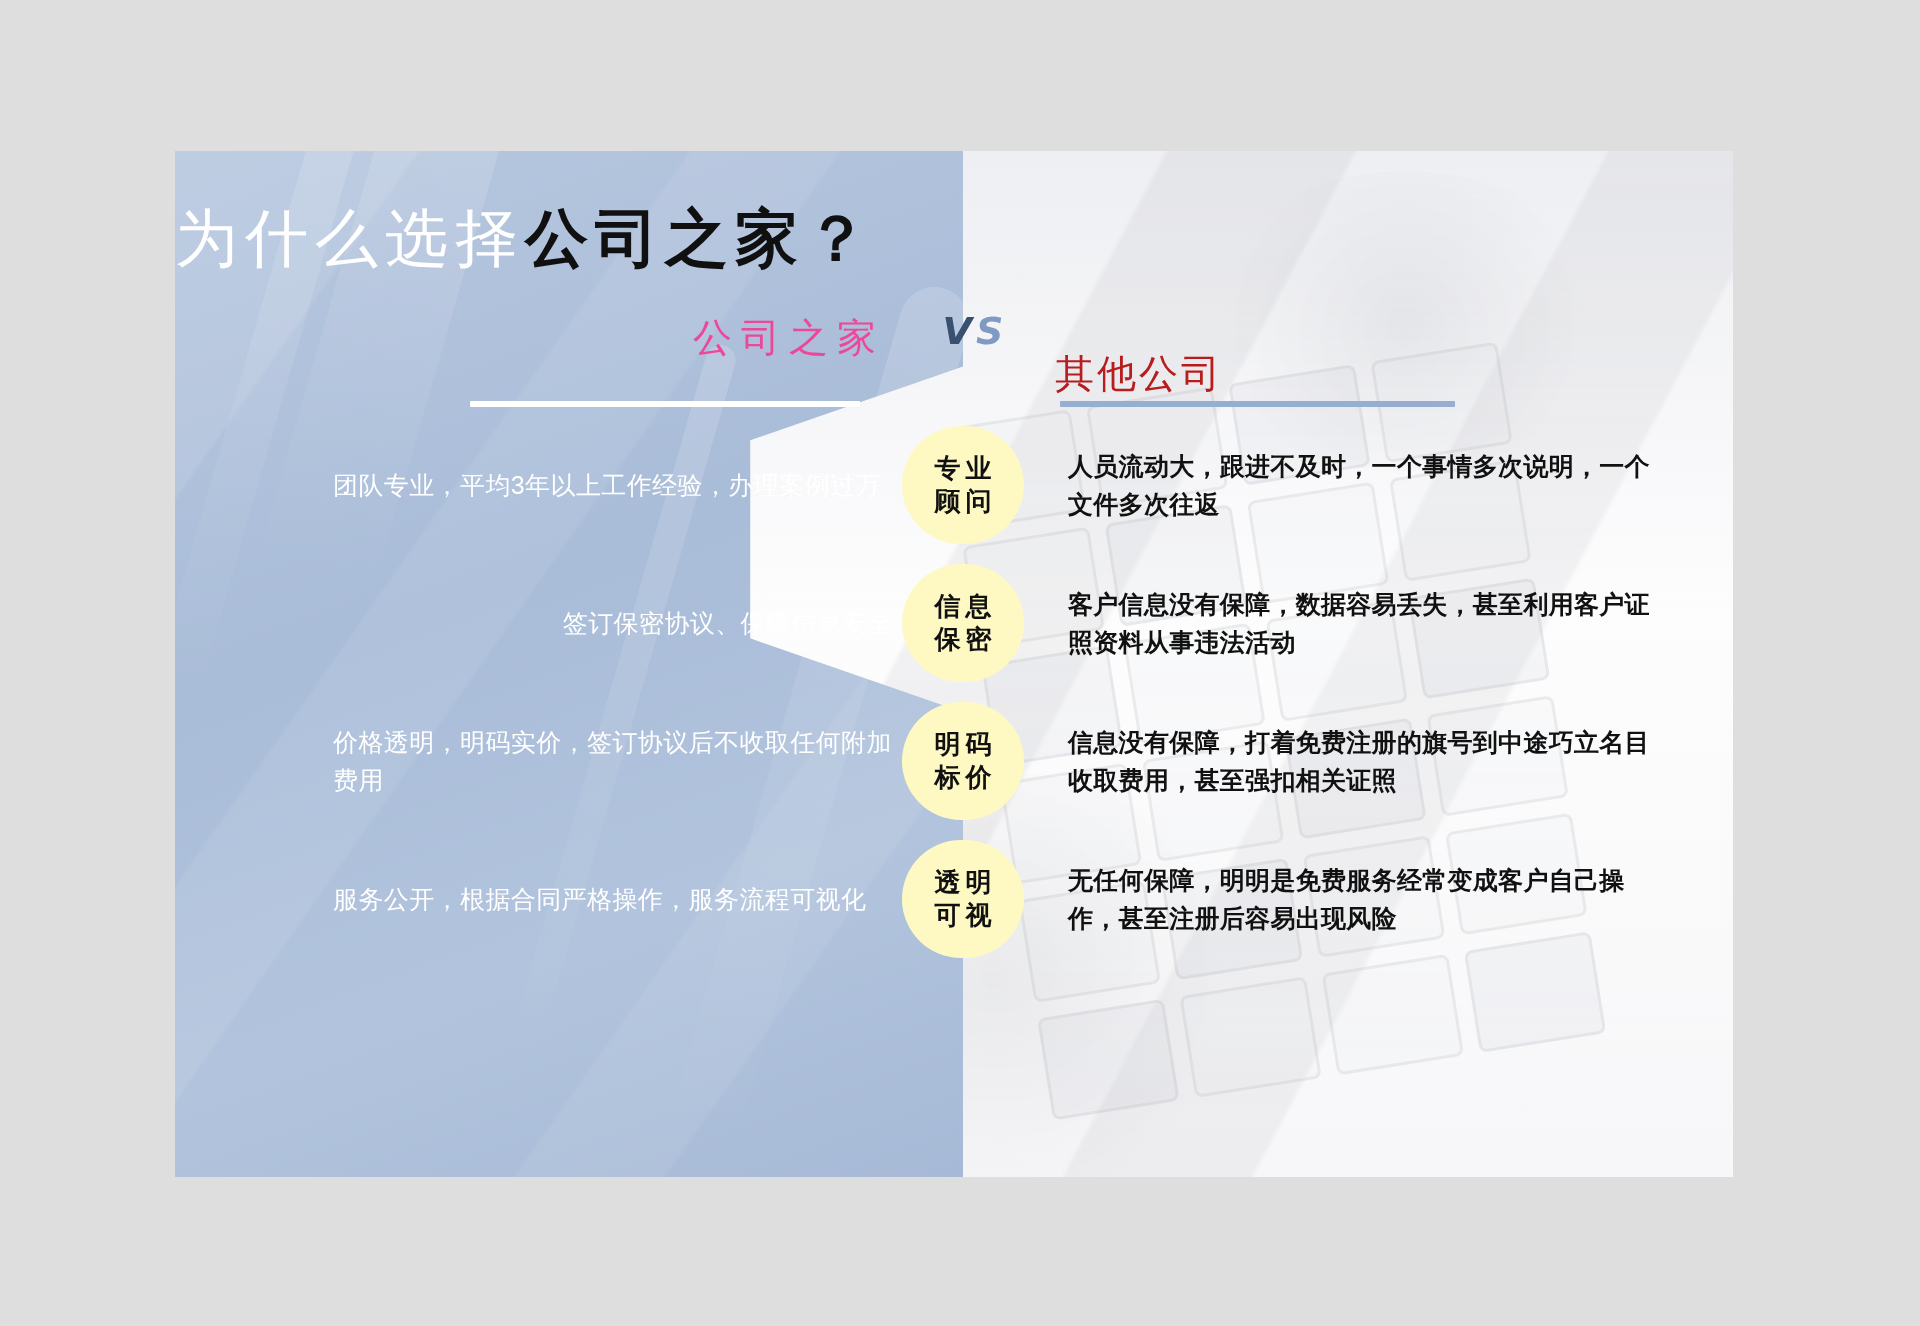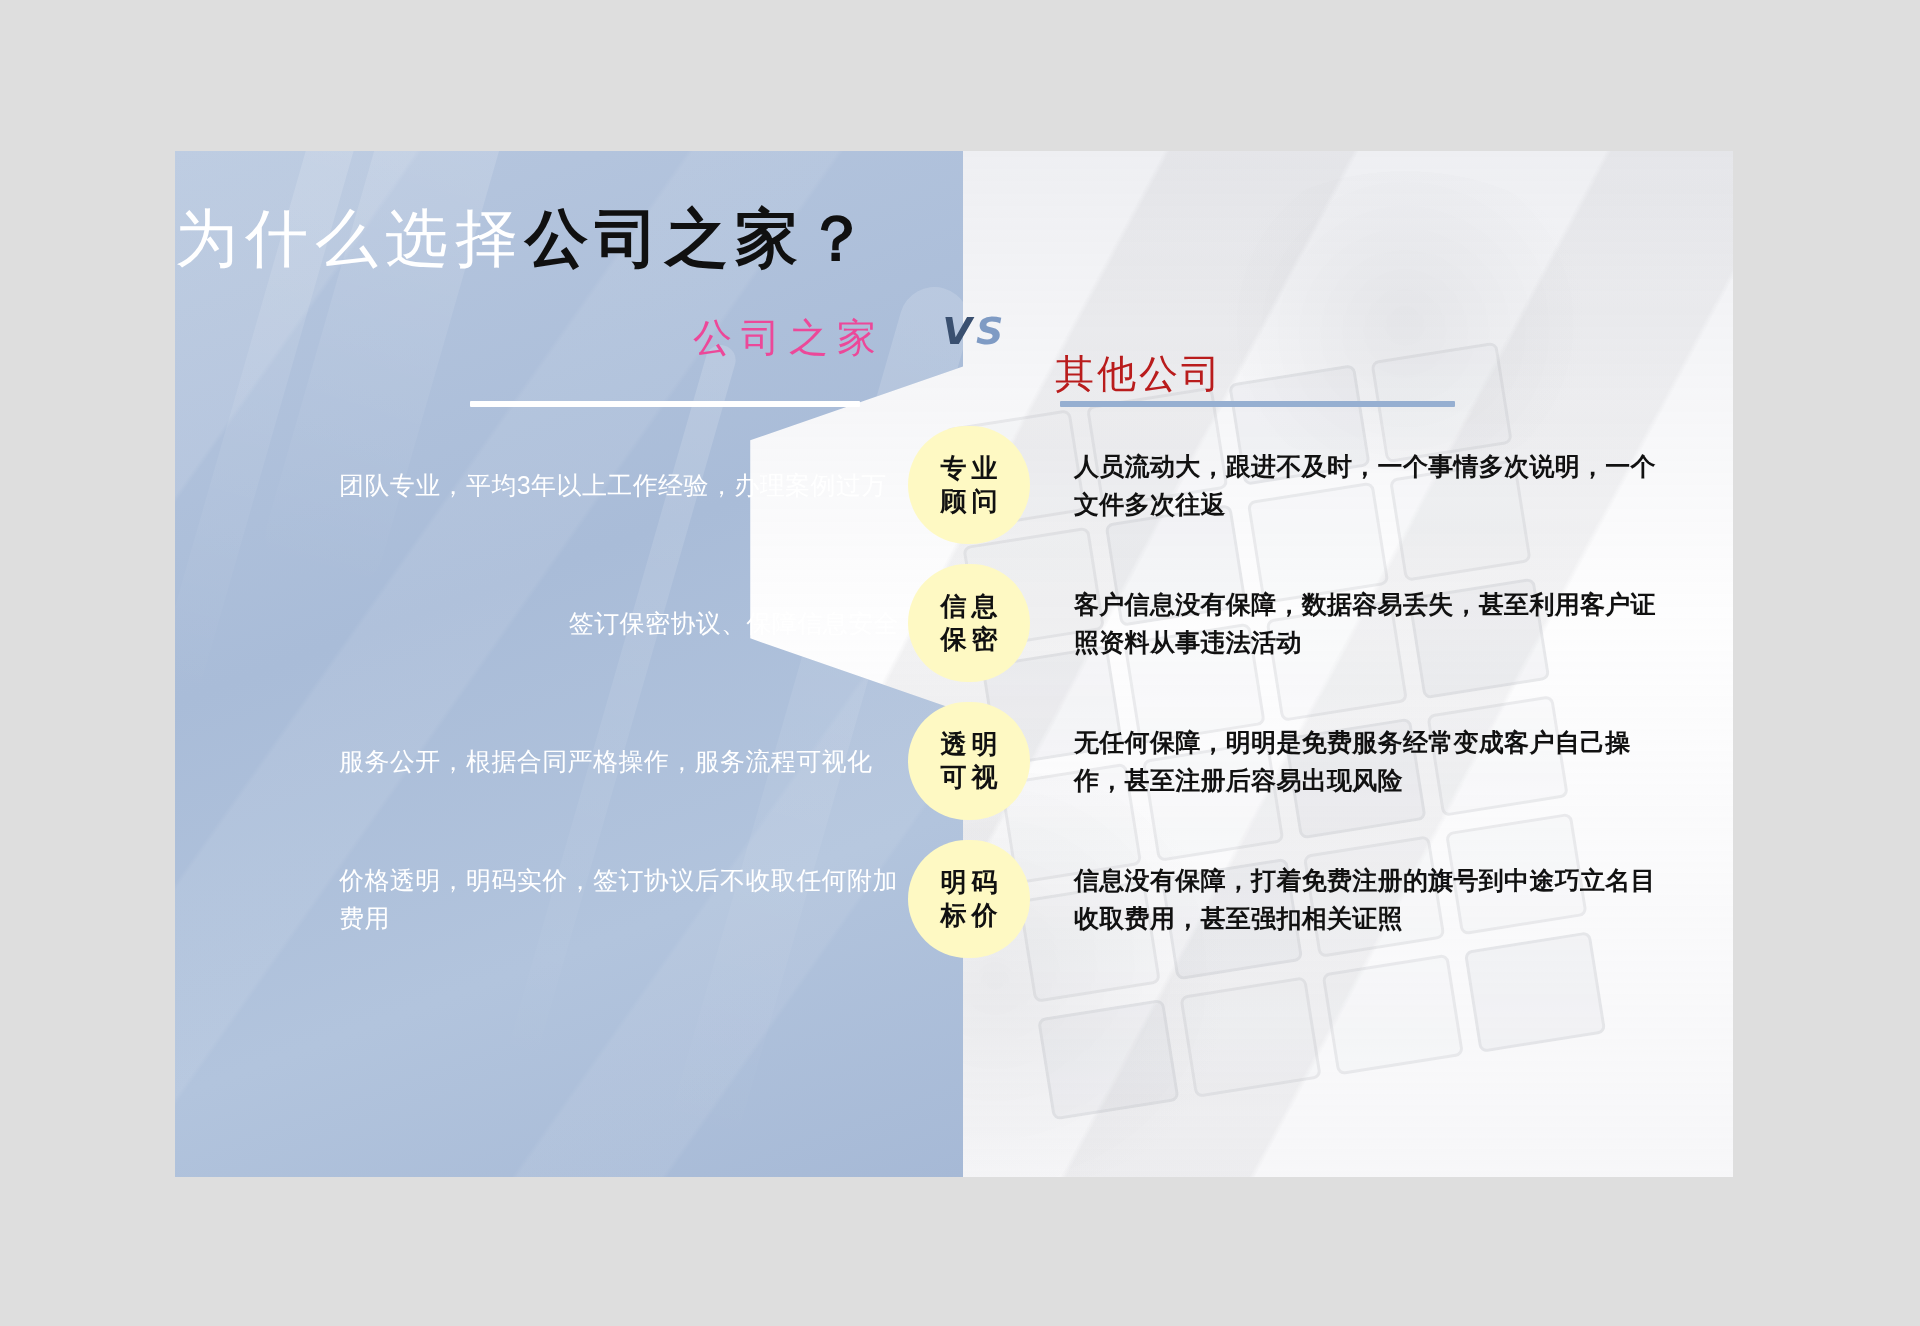--- a/index.html
+++ b/index.html
@@ -159,21 +159,20 @@
   }
   .rule.left  { left: 295px; top: 100px; width: 390px; background: #ffffff; }
   .rule.right { left: 885px; top: 100px; width: 395px; background: #96afd1; }
 
   
   .rows {
     position: absolute;
     left: 0;
     top: 265px;
     width: 100%;
-    padding-left: 6px;
   }
   .row {
     position: relative;
     height: 138px;
   }
   .row .left-text {
     position: absolute;
     right: 840px;
     top: 50%;
     transform: translateY(-50%);
@@ -297,32 +296,32 @@
       <div class="row align-right">
         <div class="left-text">签订保密协议、保障信息安全</div>
         <div class="pill">
           <span>信息</span>
           <span>保密</span>
         </div>
         <div class="right-text">客户信息没有保障，数据容易丢失，甚至利用客户证照资料从事违法活动</div>
       </div>
 
       <div class="row">
+        <div class="left-text">价格透明，明码实价，签订协议后不收取任何附加费用</div>
+        <div class="pill">
+          <span>明码</span>
+          <span>标价</span>
+        </div>
+        <div class="right-text">信息没有保障，打着免费注册的旗号到中途巧立名目收取费用，甚至强扣相关证照</div>
+      </div>
+
+      <div class="row">
         <div class="left-text">服务公开，根据合同严格操作，服务流程可视化</div>
         <div class="pill">
           <span>透明</span>
           <span>可视</span>
         </div>
         <div class="right-text">无任何保障，明明是免费服务经常变成客户自己操作，甚至注册后容易出现风险</div>
       </div>
 
-      <div class="row">
-        <div class="left-text">价格透明，明码实价，签订协议后不收取任何附加费用</div>
-        <div class="pill">
-          <span>明码</span>
-          <span>标价</span>
-        </div>
-        <div class="right-text">信息没有保障，打着免费注册的旗号到中途巧立名目收取费用，甚至强扣相关证照</div>
-      </div>
-
     </div>
   </div>
 </div>
 
 </body></html>

